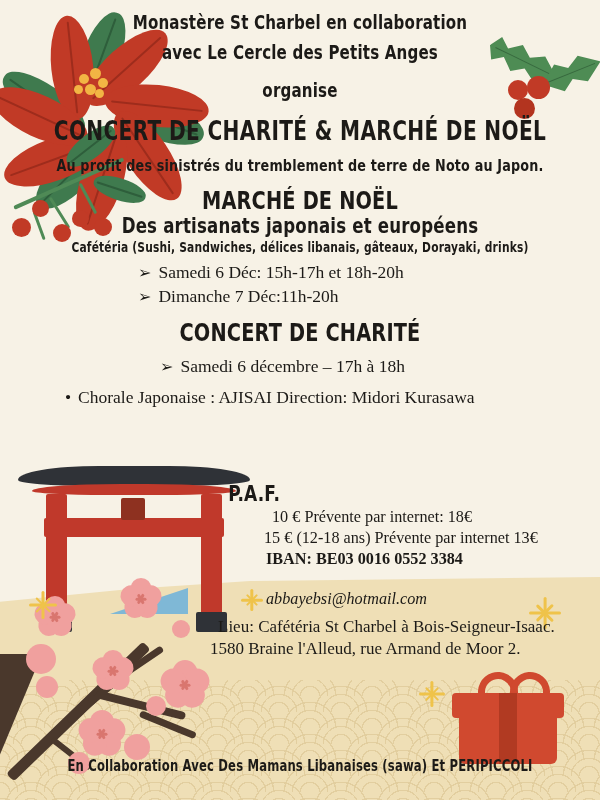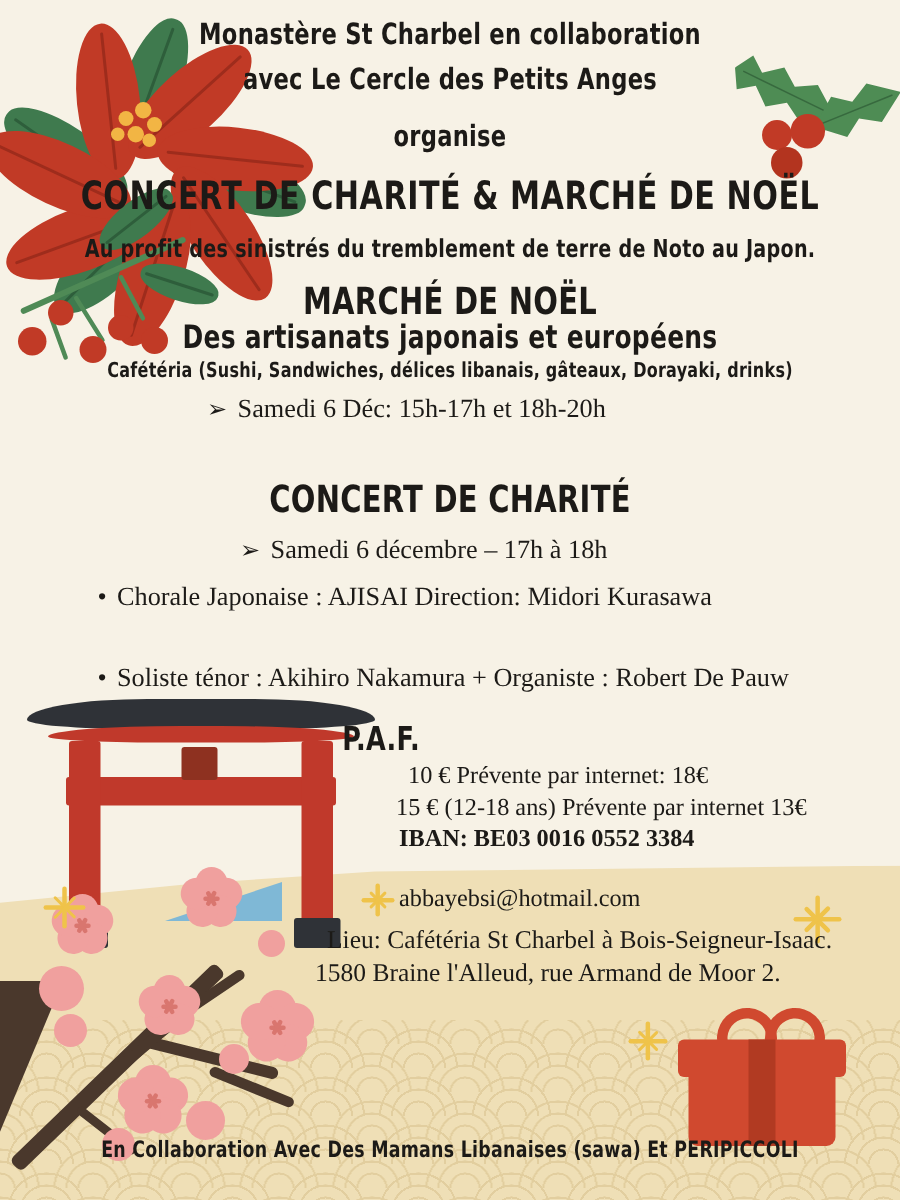--- a/index.html
+++ b/index.html
@@ -329,39 +329,39 @@
     <div class="tx cond title-main" style="top:116px;">CONCERT DE CHARITÉ &amp; MARCHÉ DE NOËL</div>
     <div class="tx cond sub-profit" style="top:156px;">Au profit des sinistrés du tremblement de terre de Noto au Japon.</div>
 
     <div class="tx cond h2" style="top:186px;">MARCHÉ DE NOËL</div>
     <div class="tx cond h3" style="top:213px;">Des artisanats japonais et européens</div>
     <div class="tx cond cafe" style="top:239px;">Cafétéria (Sushi, Sandwiches, délices libanais, gâteaux, Dorayaki, drinks)</div>
 
     <div class="tx serif dates" style="top:262px;left:138px;width:auto;">
       <span class="arrow serif">➢</span><span>Samedi 6 Déc: 15h-17h et 18h-20h</span>
     </div>
+    <div class="tx serif dates" style="top:286px;left:138px;width:auto;">
+      <span class="arrow serif">➢</span><span>Dimanche 7 Déc:11h-20h</span>
+    </div>
 
     <div class="tx cond h2" style="top:318px;">CONCERT DE CHARITÉ</div>
 
     <div class="tx serif dates" style="top:356px;left:160px;width:auto;">
       <span class="arrow serif">➢</span><span>Samedi 6 décembre – 17h à 18h</span>
     </div>
 
     <div class="tx serif perf" style="top:387px;left:58px;width:auto;">
       <span class="bul">•</span><span>Chorale Japonaise : AJISAI Direction: Midori Kurasawa</span>
-    </div>
-    <div class="tx serif perf" style="top:441px;left:58px;width:auto;">
-      <span class="bul">•</span><span>Soliste ténor : Akihiro Nakamura + Organiste : Robert De Pauw</span>
     </div>
 
     <div class="tx cond paf" style="top:481px;left:224px;width:auto;">P.A.F.</div>
     <div class="tx serif price" style="top:508px;left:272px;width:auto;">10 €  Prévente par internet: 18€</div>
     <div class="tx serif price" style="top:529px;left:264px;width:auto;">15 € (12-18 ans) Prévente par internet 13€</div>
     <div class="tx serif price" style="top:550px;left:266px;width:auto;font-weight:bold;">IBAN: BE03 0016 0552 3384</div>
-    <div class="tx serif price" style="top:590px;left:266px;width:auto;">abbayebsi@hotmail.com</div>
+    <div class="tx serif price" style="top:590px;left:266px;width:auto;font-style:italic;">abbayebsi@hotmail.com</div>
 
     <div class="tx serif lieu" style="top:617px;left:218px;width:auto;">Lieu: Cafétéria St Charbel à Bois-Seigneur-Isaac.</div>
     <div class="tx serif lieu" style="top:639px;left:210px;width:auto;">1580 Braine l'Alleud, rue Armand de Moor 2.</div>
 
     <div class="tx cond footer-txt" style="top:757px;">En Collaboration Avec Des Mamans Libanaises (sawa) Et PERIPICCOLI</div>
 
   </div>
 </div>
 
 </body></html>

